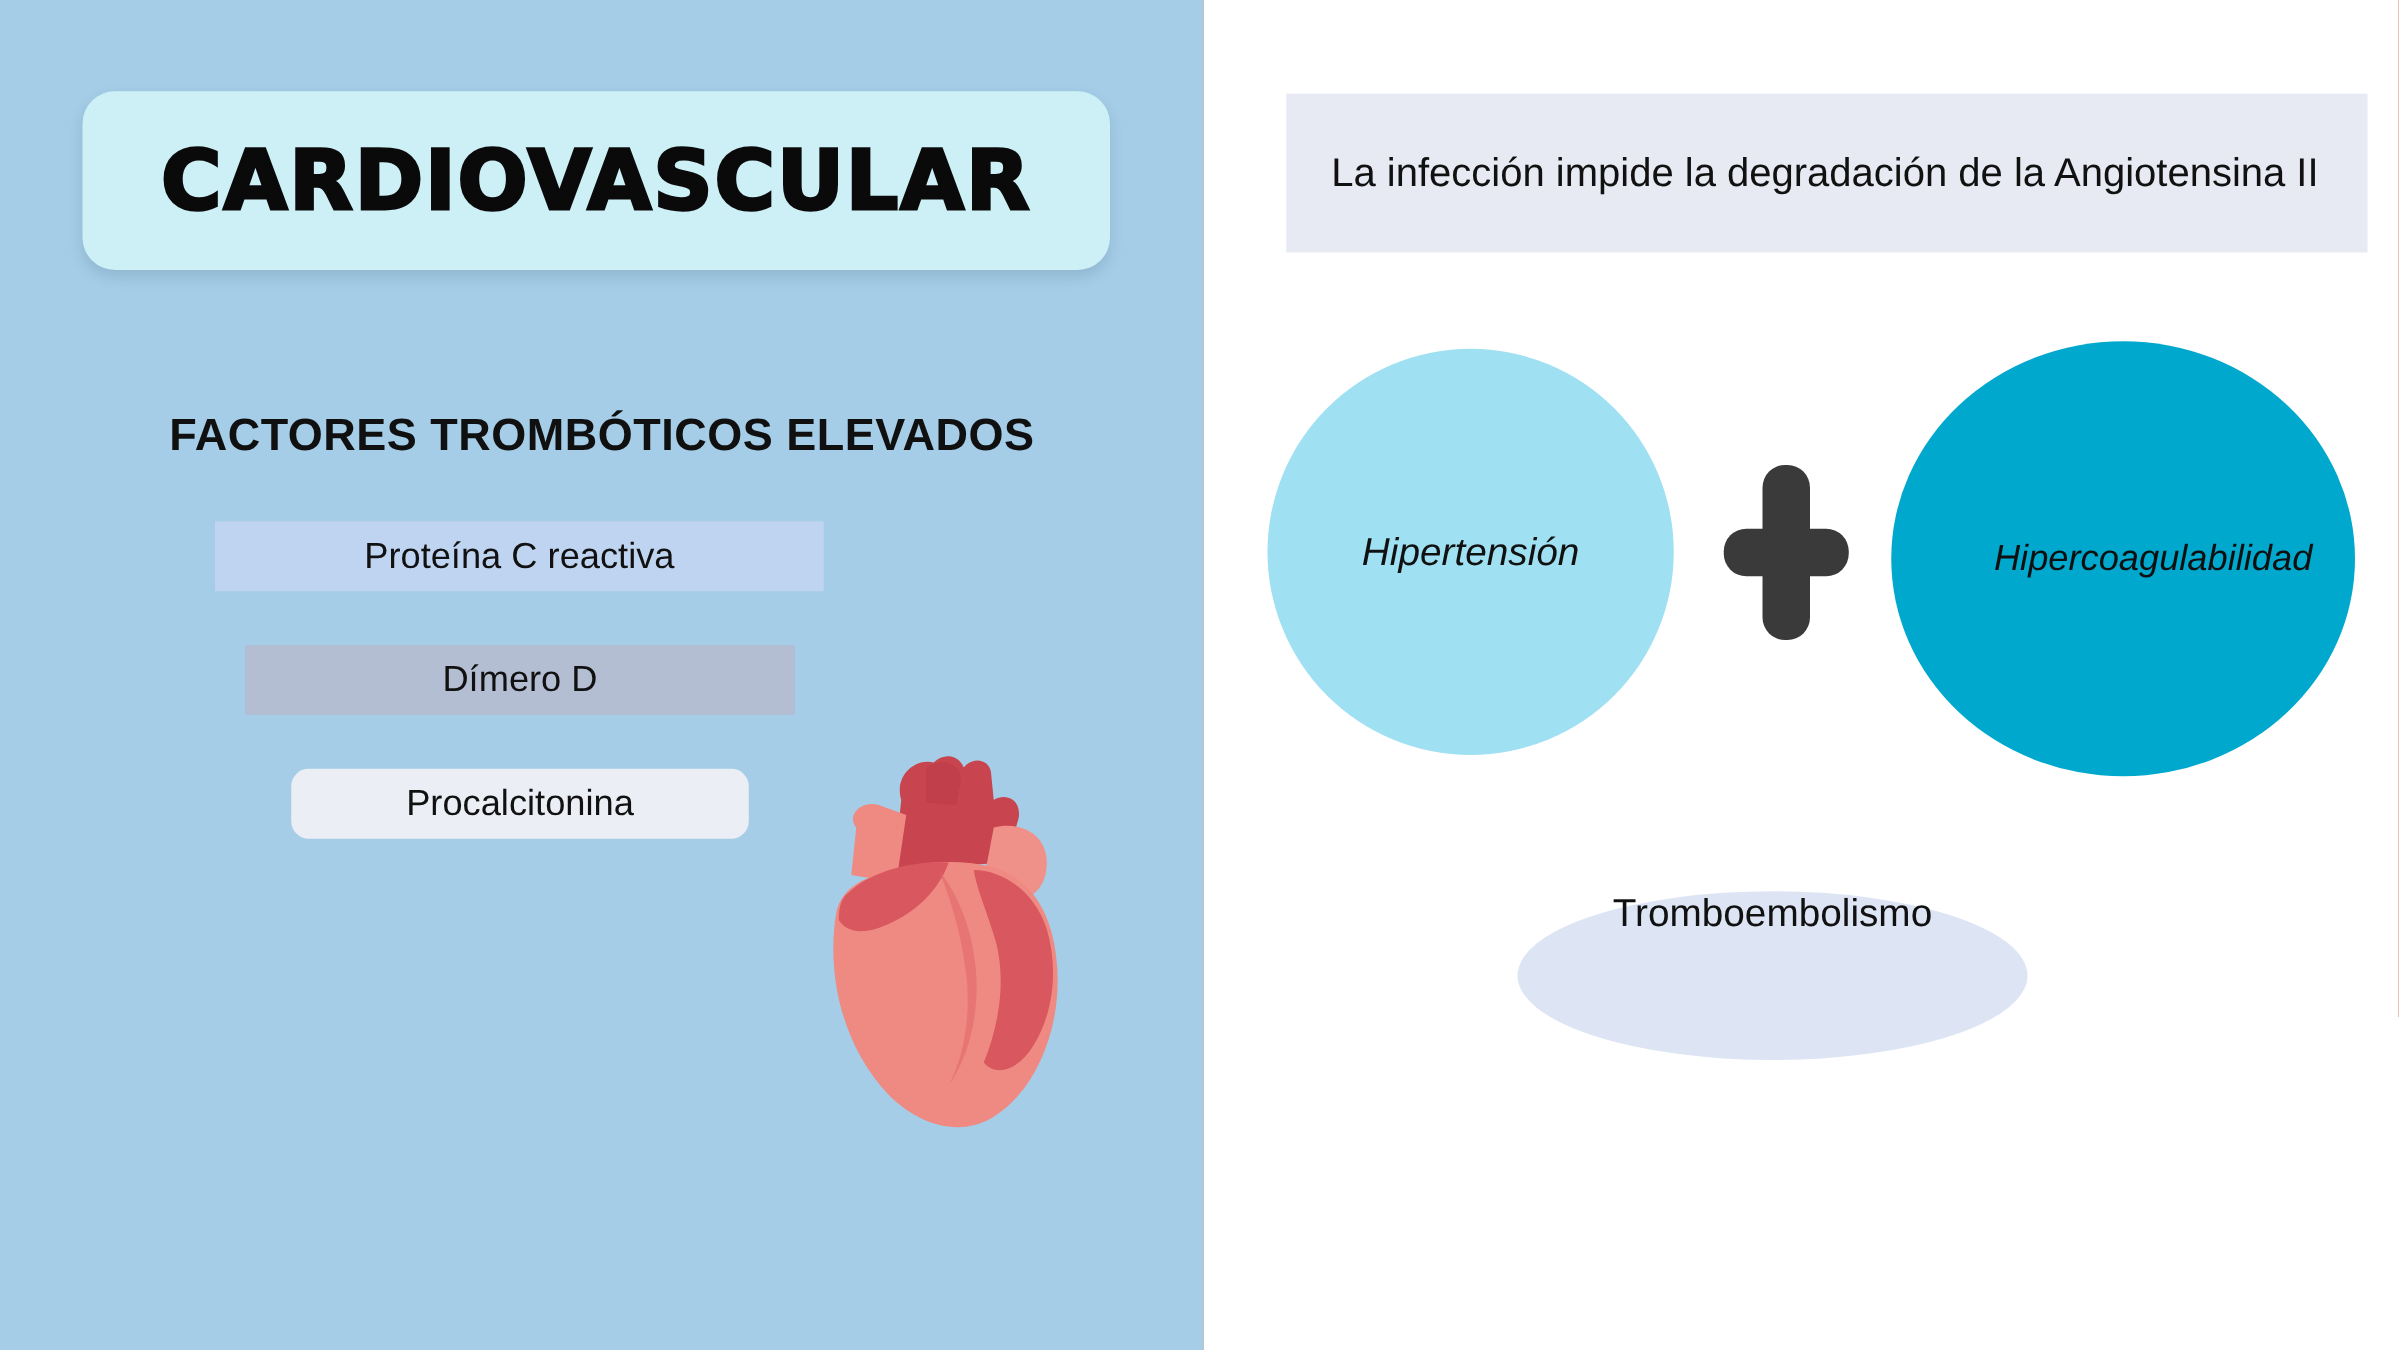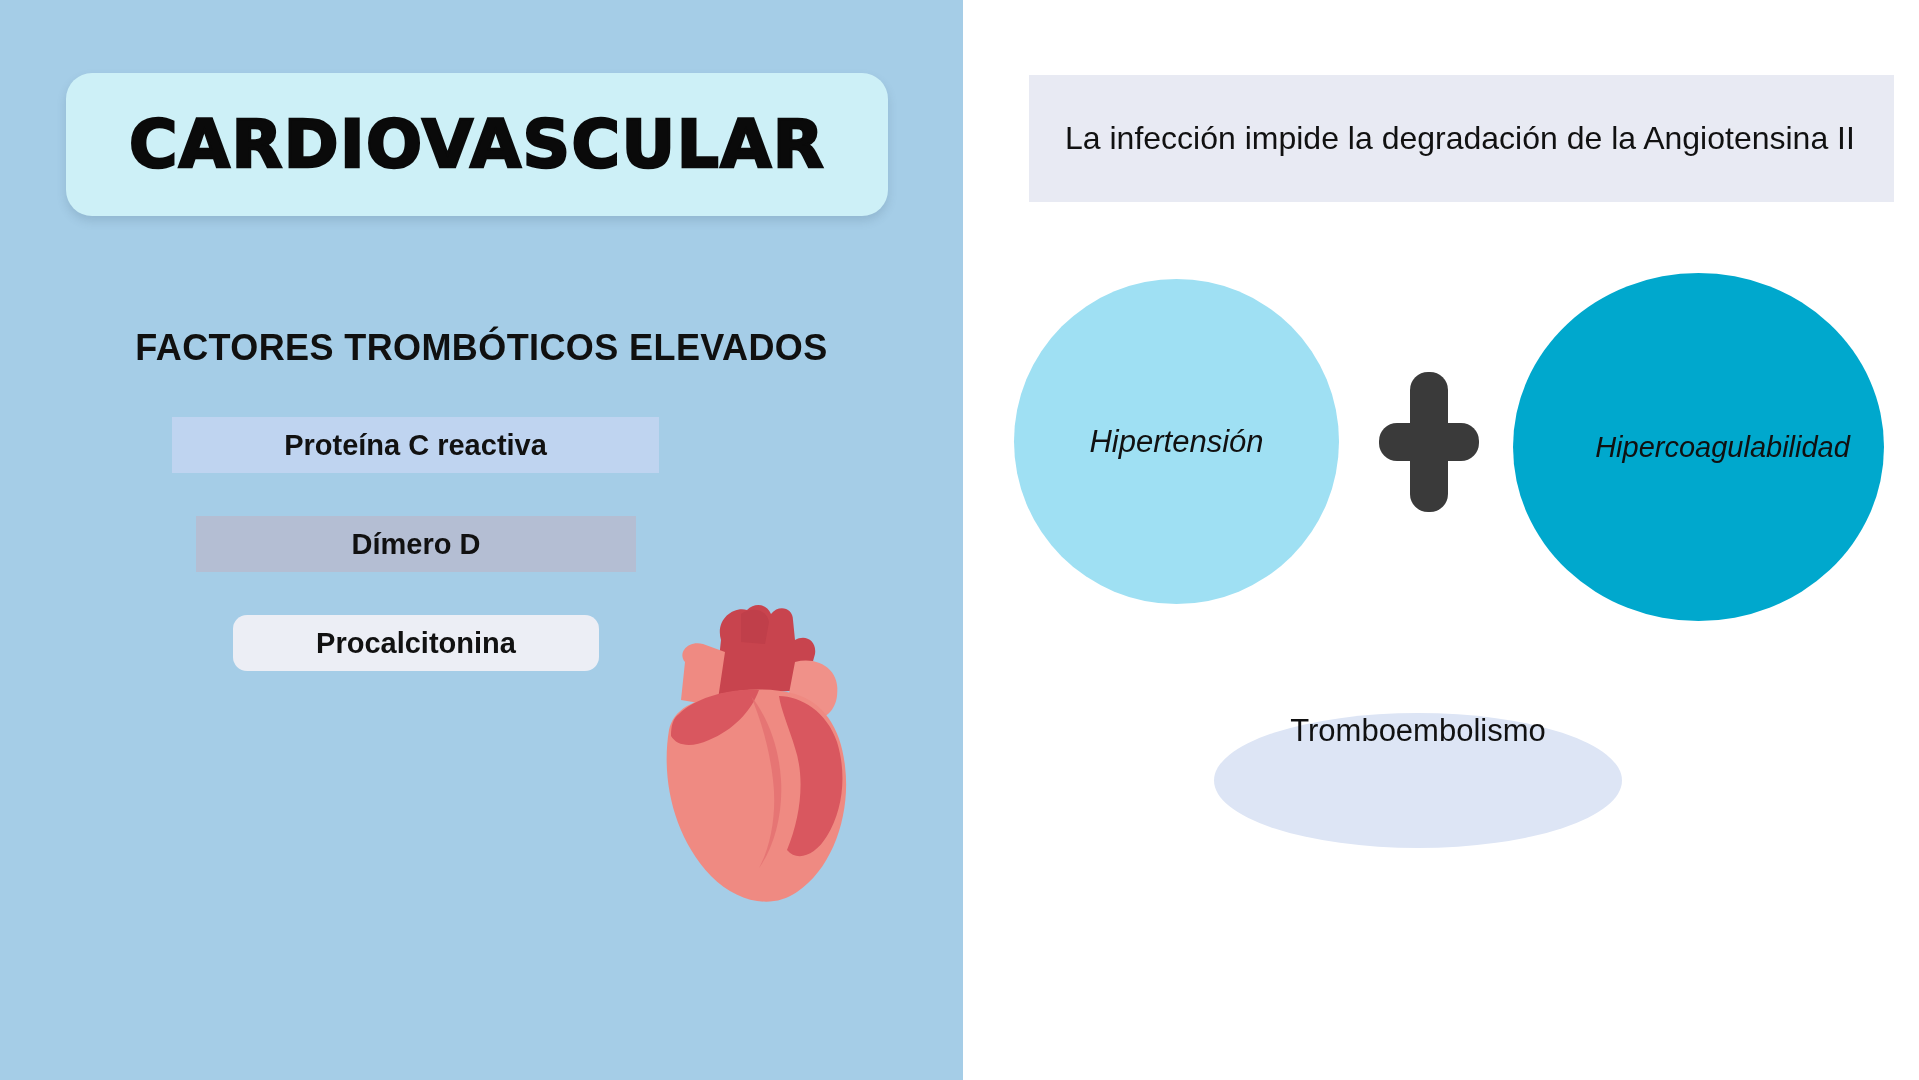--- a/index.html
+++ b/index.html
@@ -55,21 +55,21 @@
     font-size:36px;
     letter-spacing:0.4px;
     color:#101010;
   }
 
   
   .chip {
     position:absolute;
     display:flex; align-items:center; justify-content:center;
     font-family:"Liberation Sans", sans-serif;
-    font-weight:700;
+    font-weight:400;
     font-size:29px;
     color:#111111;
   }
   #chip-0 { left:172px;  top:417px; width:487px; height:56px; background:#bfd4f0; }
   #chip-1 { left:196px;  top:516px; width:440px; height:56px; background:#b4bed3; }
   #chip-2 { left:233px;  top:615px; width:366px; height:56px; background:#eceef5;border-radius:14px; }
 
   
   #heart {
     position:absolute;

